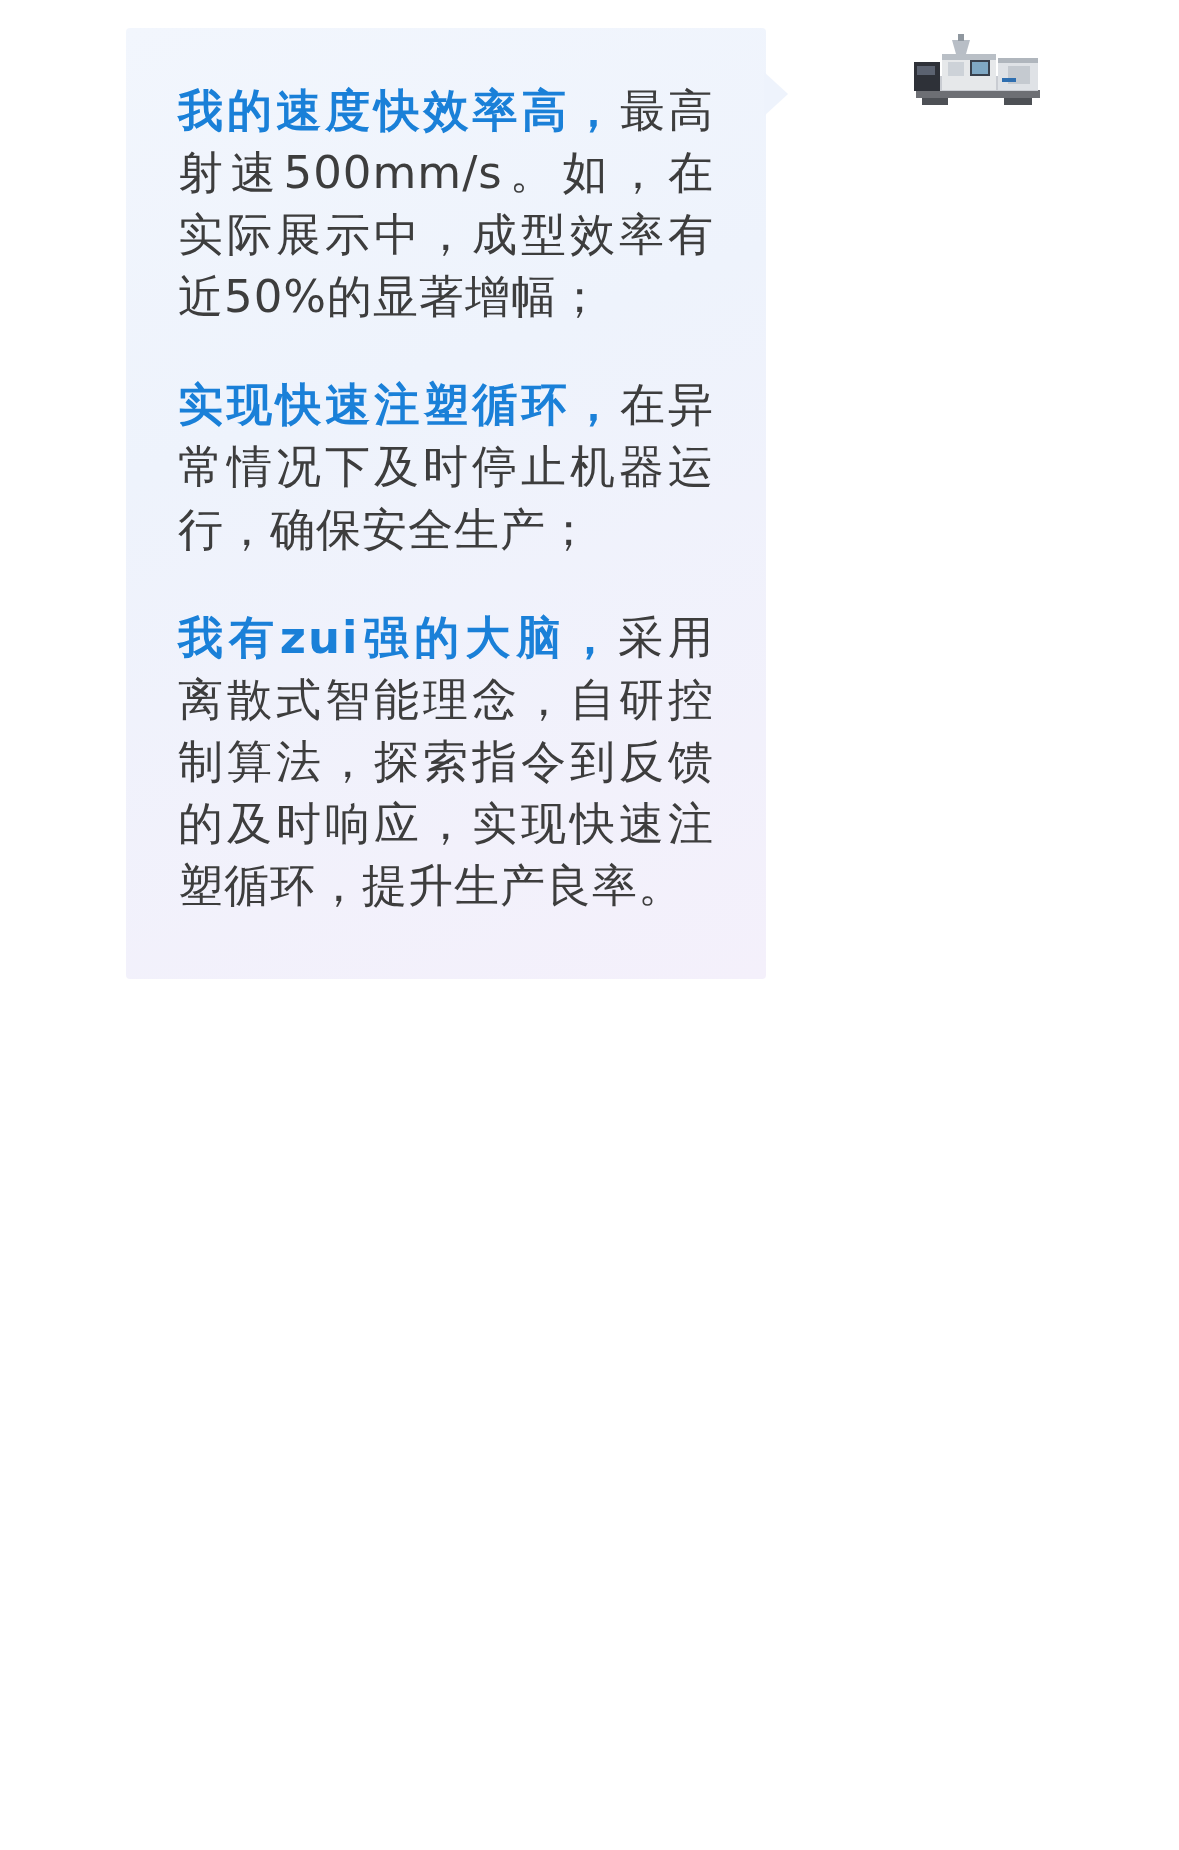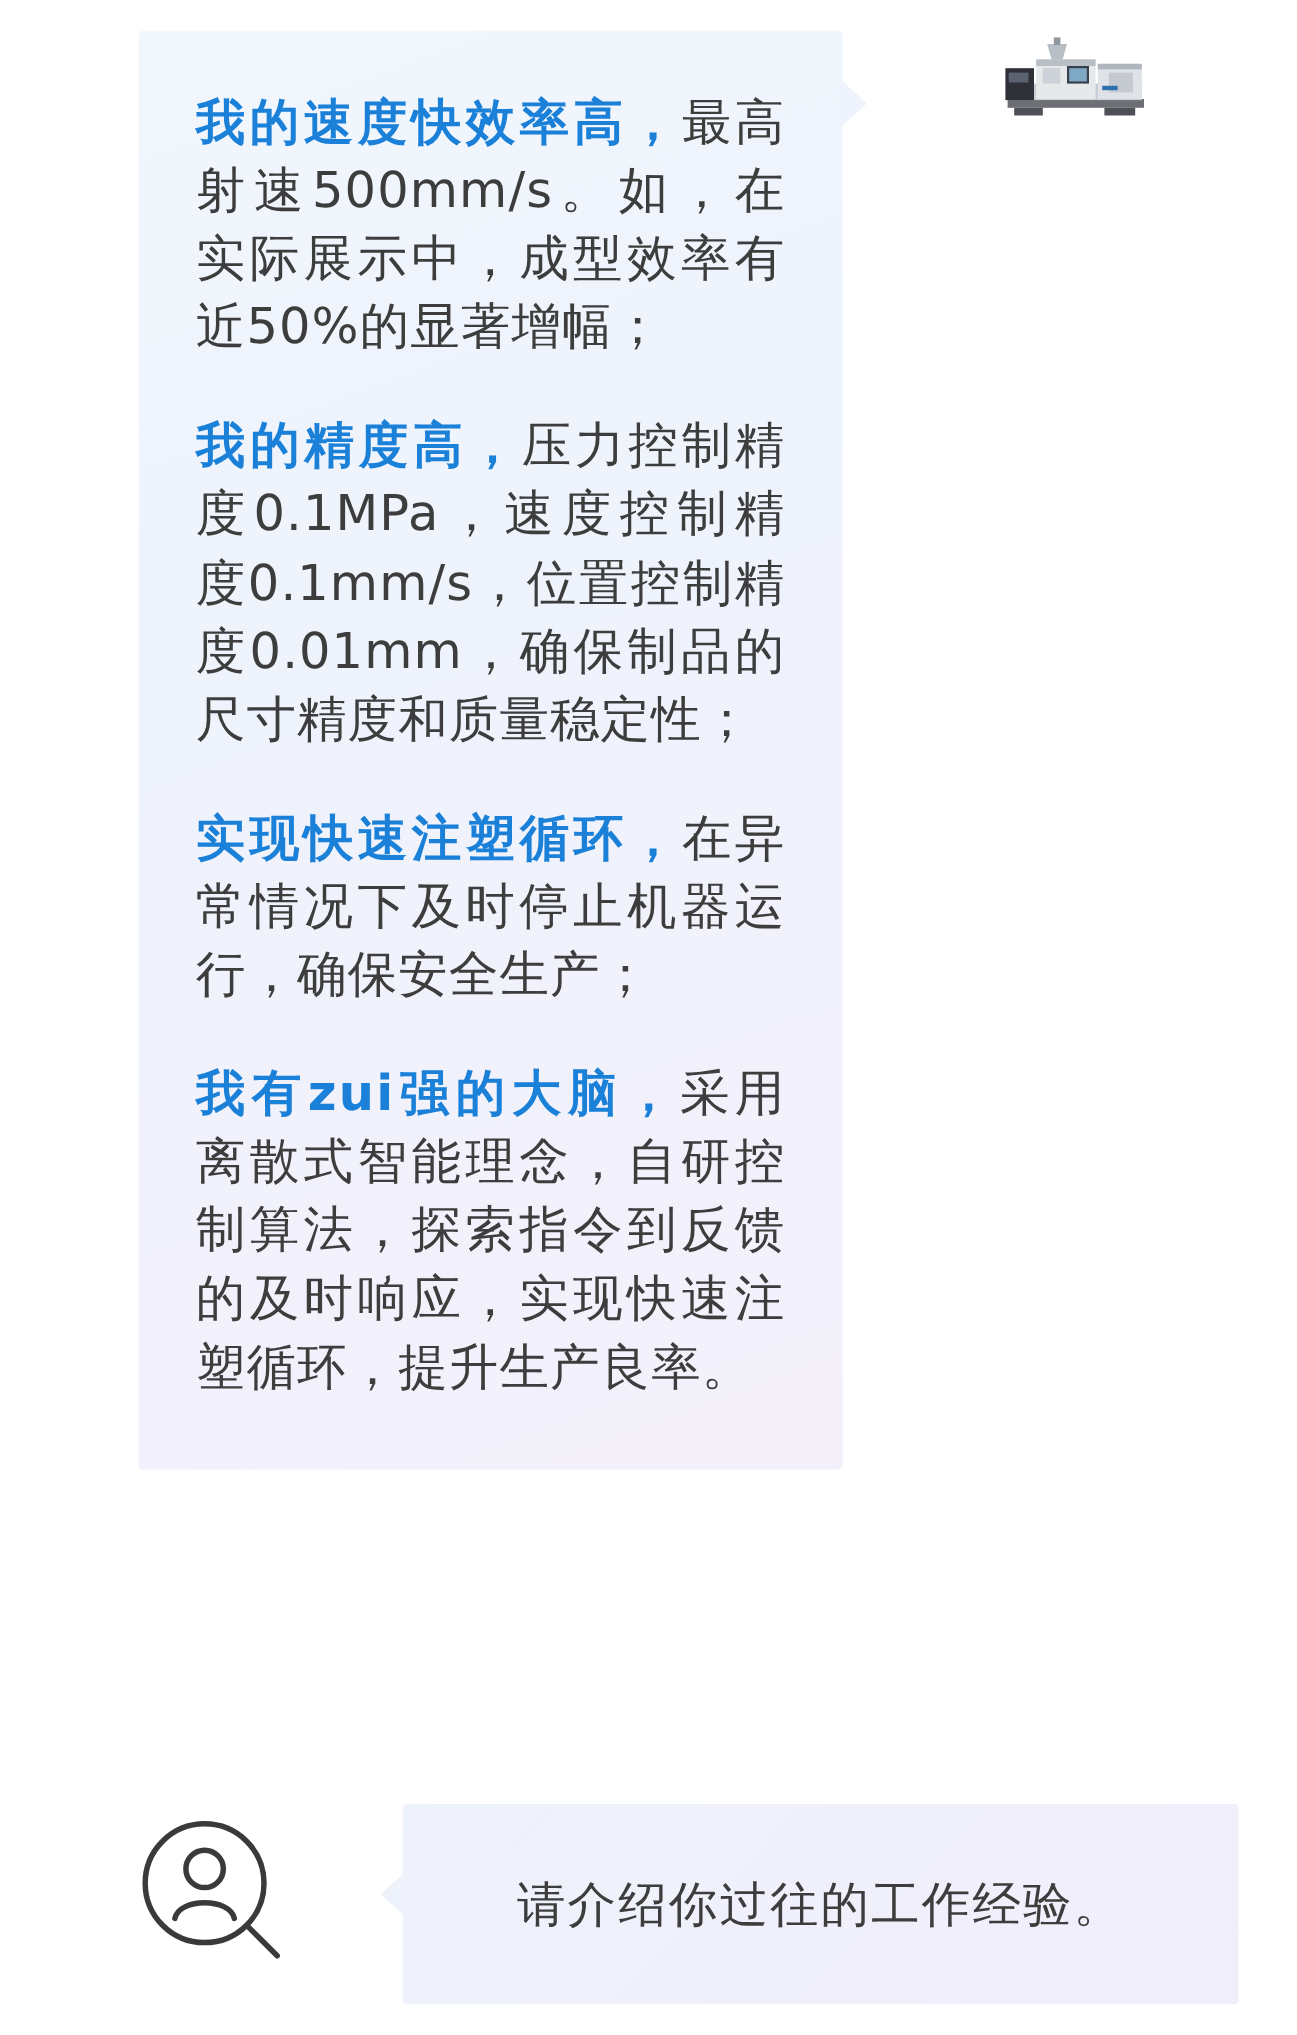--- a/index.html
+++ b/index.html
@@ -184,38 +184,21 @@
       <rect x="94" y="46" width="14" height="4" fill="#2f6fb0"></rect>
     </svg>
   </div>
 
   <div class="bot-row">
     <div class="bot-bubble">
       <div class="tail"></div>
 
       <p class="para"><span class="hl">我的速度快效率高，</span><span>最高射速500mm/s。如，在实际展示中，成型效率有近50%的显著增幅；</span></p>
 
-      <p class="para"><span class="hl">我的精度高，</span><span>压力控制精度0.1MPa，速度控制精度0.1mm/s，位置控制精度0.01mm，确保制品的尺寸精度和质量稳定性；</span></p>
 
       <p class="para"><span class="hl">实现快速注塑循环，</span><span>在异常情况下及时停止机器运行，确保安全生产；</span></p>
 
       <p class="para"><span class="hl">我有zui强的大脑，</span><span>采用离散式智能理念，自研控制算法，探索指令到反馈的及时响应，实现快速注塑循环，提升生产良率。</span></p>
     </div>
   </div>
 
-  <div class="user-row">
-
-    <div class="avatar">
-      <svg width="132" height="132" viewBox="0 0 132 132" xmlns="http://www.w3.org/2000/svg">
-        <circle cx="60" cy="60" r="54" fill="none" stroke="#3a3a3a" stroke-width="5"></circle>
-        <circle cx="60" cy="47" r="17" fill="none" stroke="#3a3a3a" stroke-width="5"></circle>
-        <path d="M33 92 C37 73, 83 73, 87 92" fill="none" stroke="#3a3a3a" stroke-width="5" stroke-linecap="round"></path>
-        <line x1="99" y1="99" x2="126" y2="126" stroke="#3a3a3a" stroke-width="5" stroke-linecap="round"></line>
-      </svg>
-    </div>
-
-    <div class="user-bubble">
-      <div class="tail-left"></div>
-      <span class="user-text">请介绍你过往的工作经验。</span>
-    </div>
-  </div>
 
 </div>
 
 </body></html>

